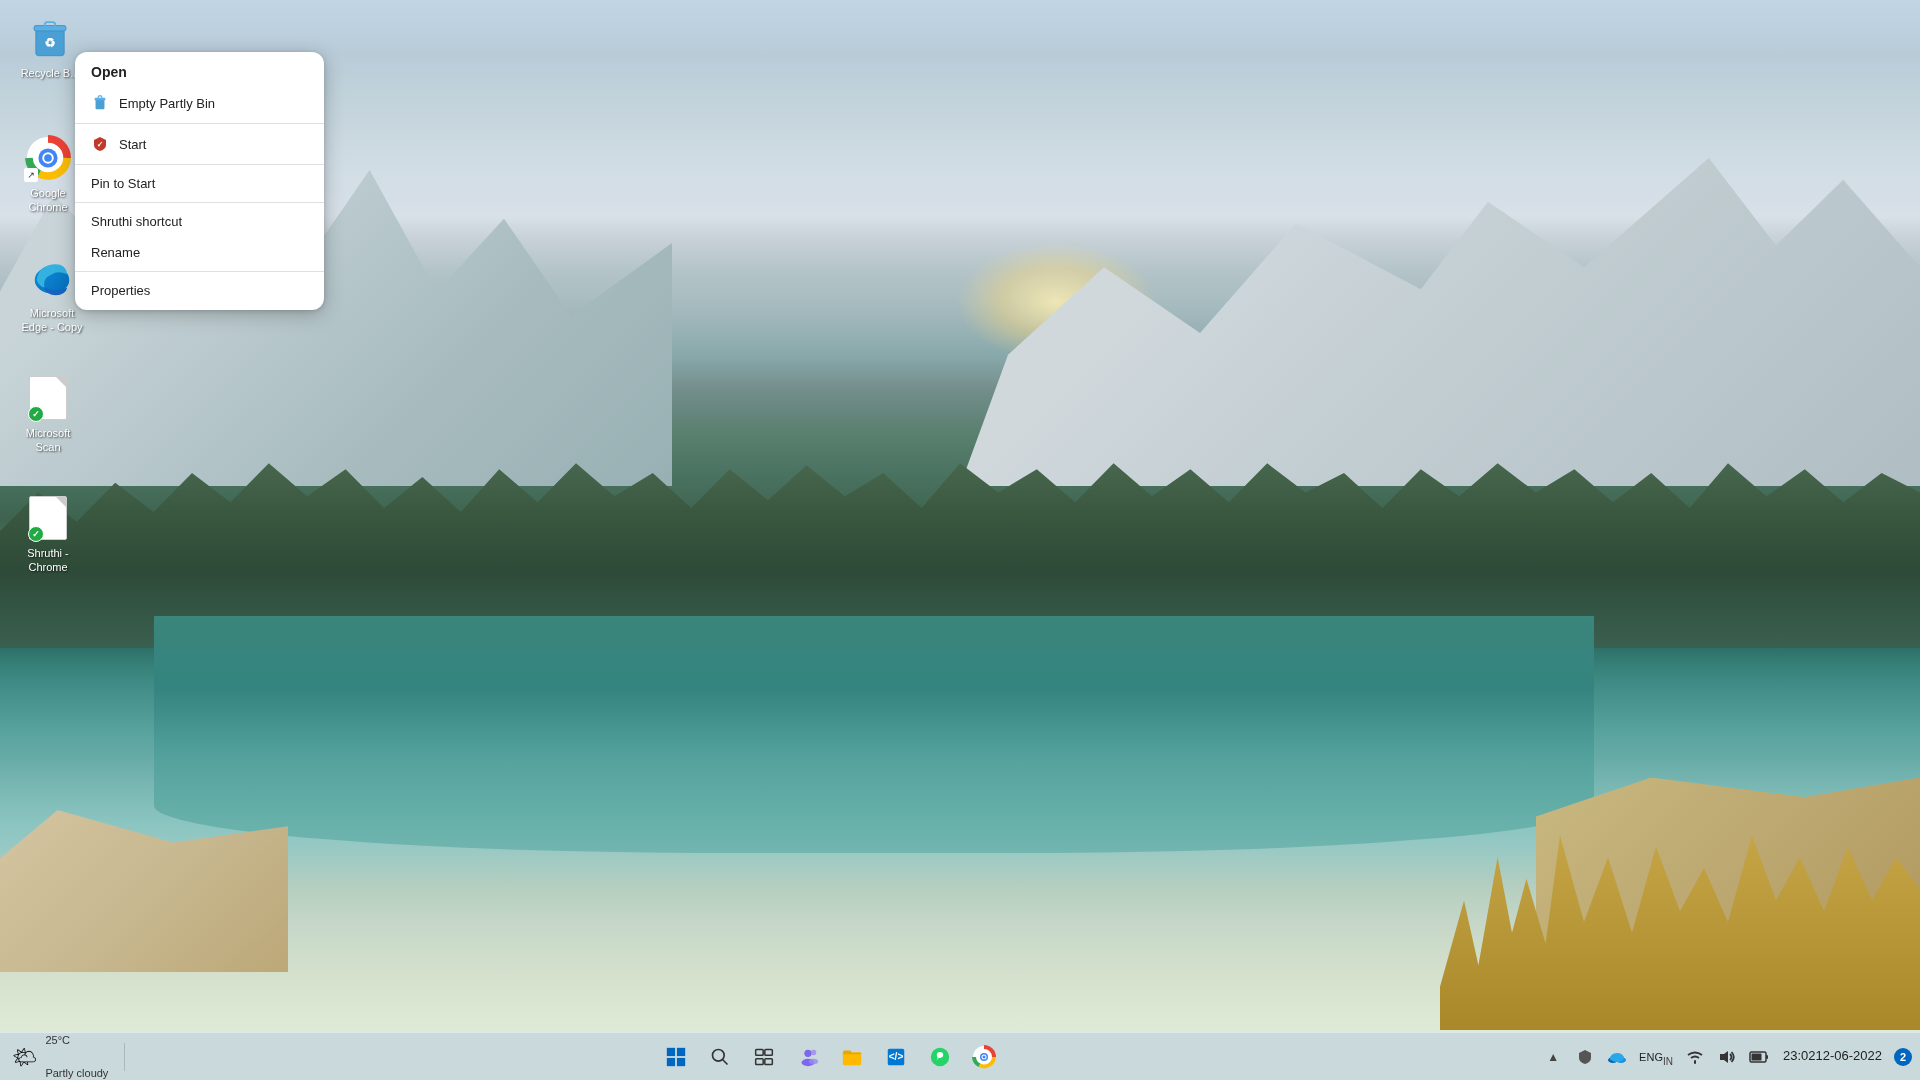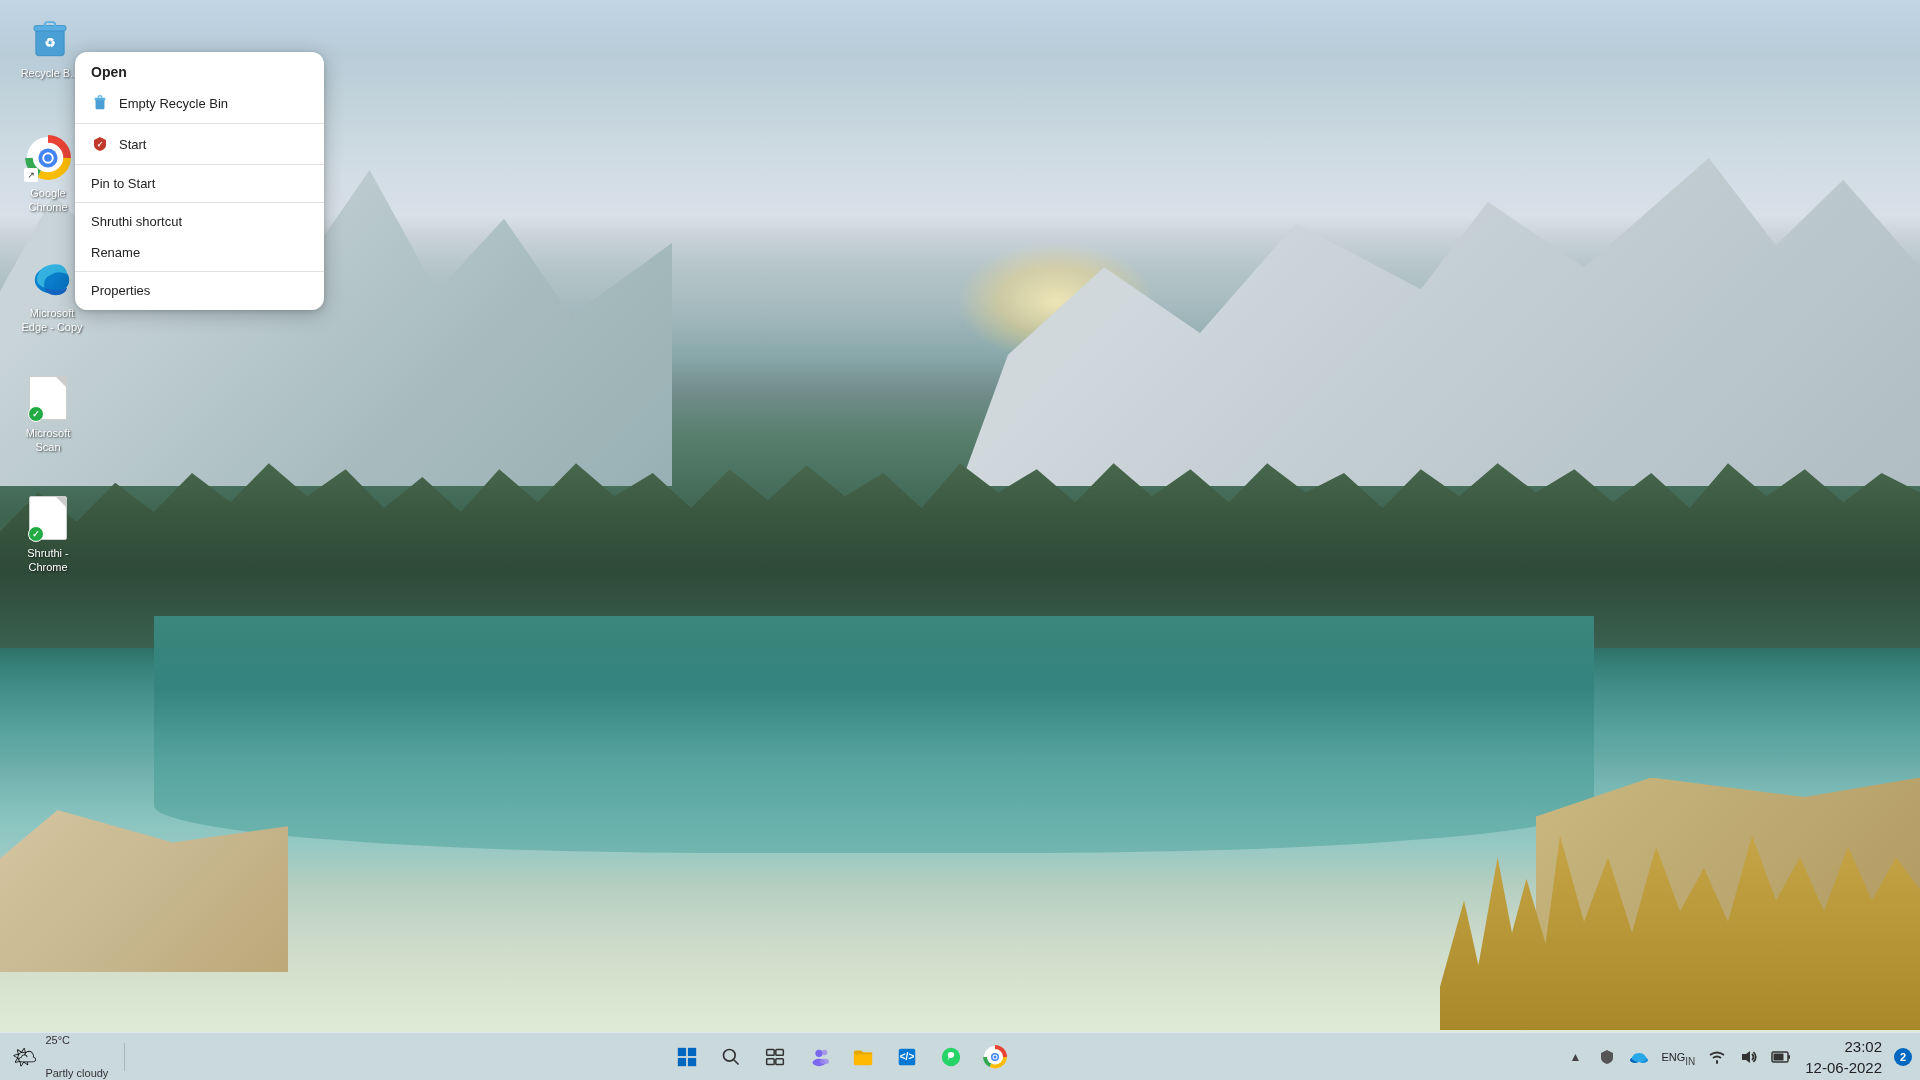--- a/index.html
+++ b/index.html
@@ -126,23 +126,23 @@
       display: flex;
       align-items: center;
       justify-content: center;
       font-size: 14px;
       cursor: pointer;
       border-radius: 3px;
     }
 
     .tray-clock {
       display: flex;
-      flex-direction: column;
+      flex-direction: row;
       align-items: flex-end;
-      font-size: 15px;
+      font-size: 13px;
       line-height: 1.4;
       color: #222;
       padding: 0 6px;
       cursor: pointer;
       justify-content: space-between;
     }
 
     .tray-notification {
       width: 18px;
       height: 18px;
@@ -444,21 +444,21 @@
     </div>
 
     <div class="menu-item">
       <span class="menu-icon" style="color:#4a9fd4;">
         <svg width="16" height="16" viewBox="0 0 16 18">
           <rect x="3" y="5" width="10" height="11" rx="1" fill="#4a9fd4"></rect>
           <rect x="2" y="3" width="12" height="3" rx="1" fill="#5ab0e4"></rect>
           <rect x="6" y="1" width="4" height="3" rx="1" fill="none" stroke="#5ab0e4" stroke-width="1.2"></rect>
         </svg>
       </span>
-      <span>Empty Recycle Bin</span>
+      <span>Empty Partly Bin</span>
     </div>
 
     <div class="menu-separator"></div>
 
     <div class="menu-item">
       <span class="menu-icon" style="color:#c0392b;">
         <svg width="16" height="16" viewBox="0 0 16 16">
           <path d="M8 1 L14 4 L14 9 Q14 13 8 15 Q2 13 2 9 L2 4 Z" fill="#c0392b"></path>
           <text x="8" y="11" text-anchor="middle" font-size="8" fill="white" font-weight="bold">✓</text>
         </svg>

